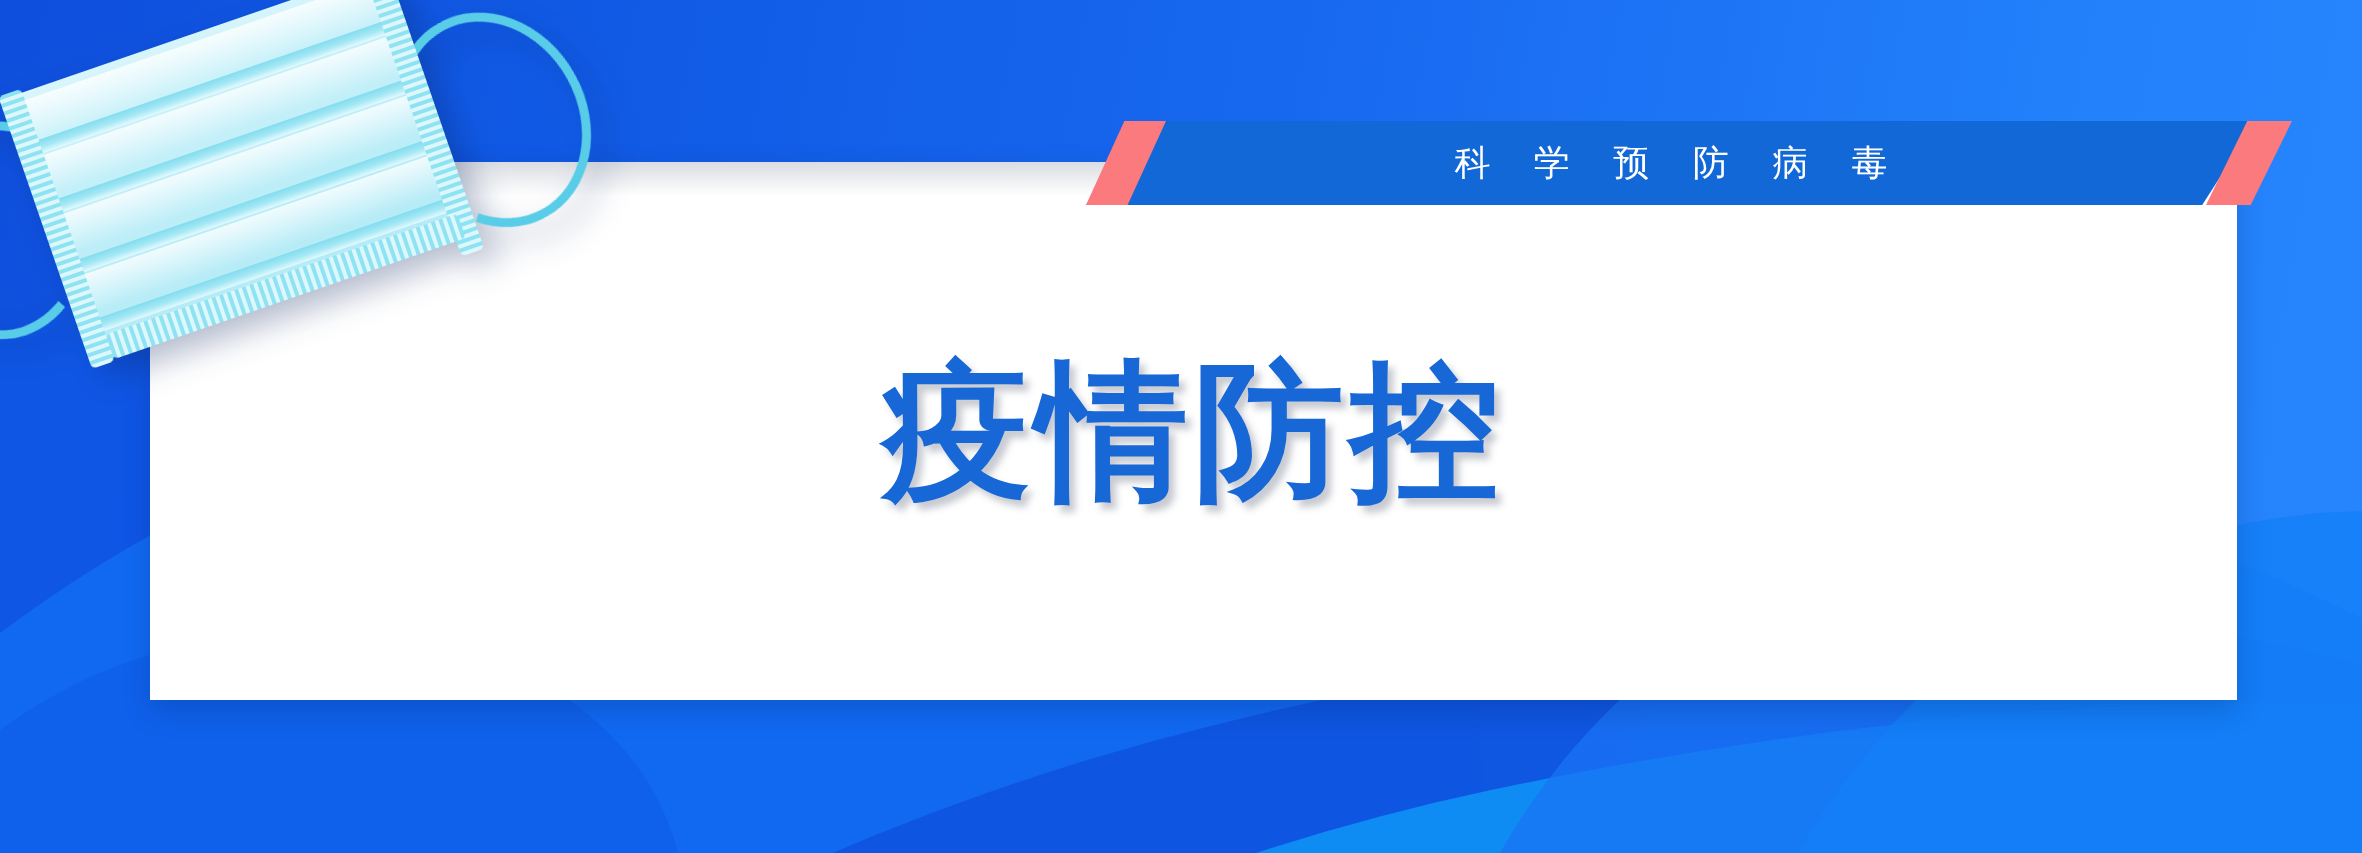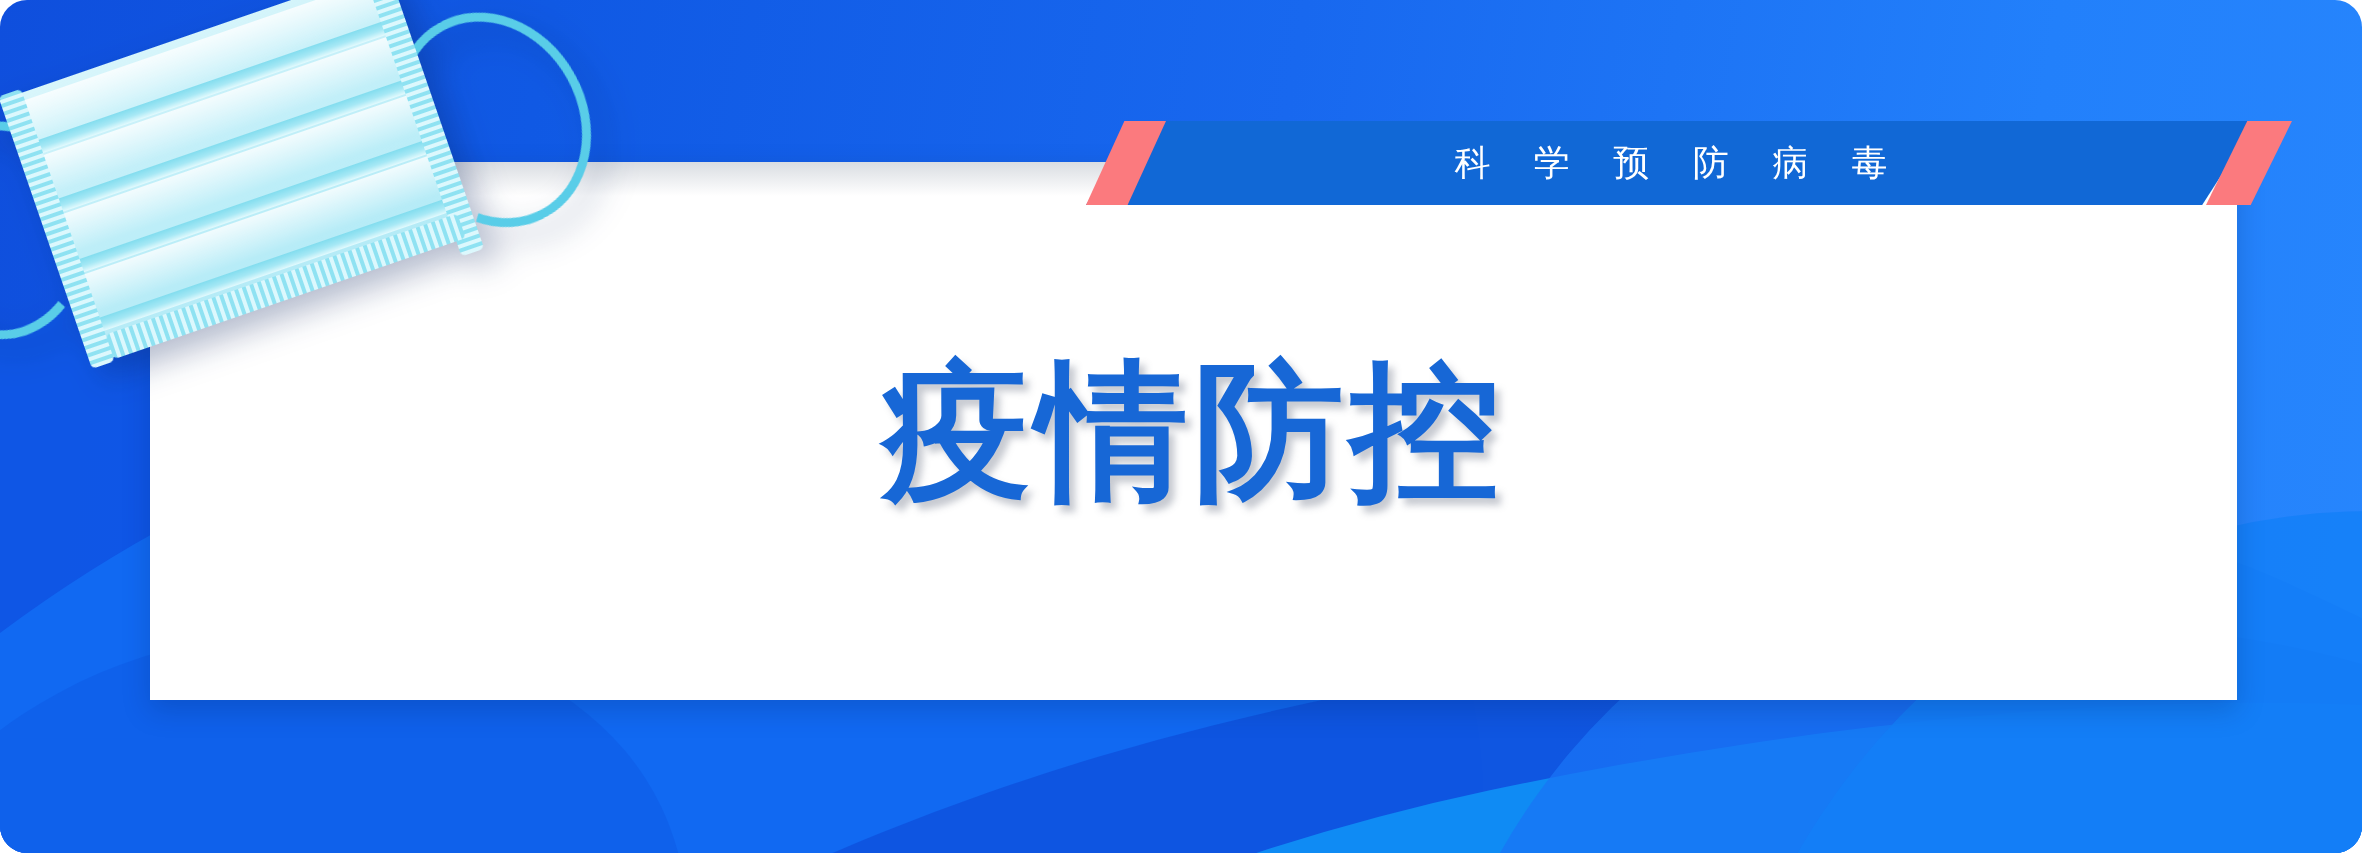--- a/index.html
+++ b/index.html
@@ -8,21 +8,20 @@
     overflow:hidden;
     font-family:"Liberation Sans", sans-serif;
   }
 
   
   #banner{
     position:relative;
     width:2362px; height:853px;
     overflow:hidden;
     background:linear-gradient(100deg,#0f4fdd 0%,#1059e4 22%,#1868ef 52%,#2280fb 82%,#2786fd 100%);
-    border-radius:27px;
   }
 
   
   .wave{ position:absolute; pointer-events:none; }
 
   .wave-a{
     left:-760px; top:300px;
     width:2000px; height:1400px;
     background:#0f57e6;
     border-radius:52% 48% 44% 56% / 56% 50% 50% 44%;

